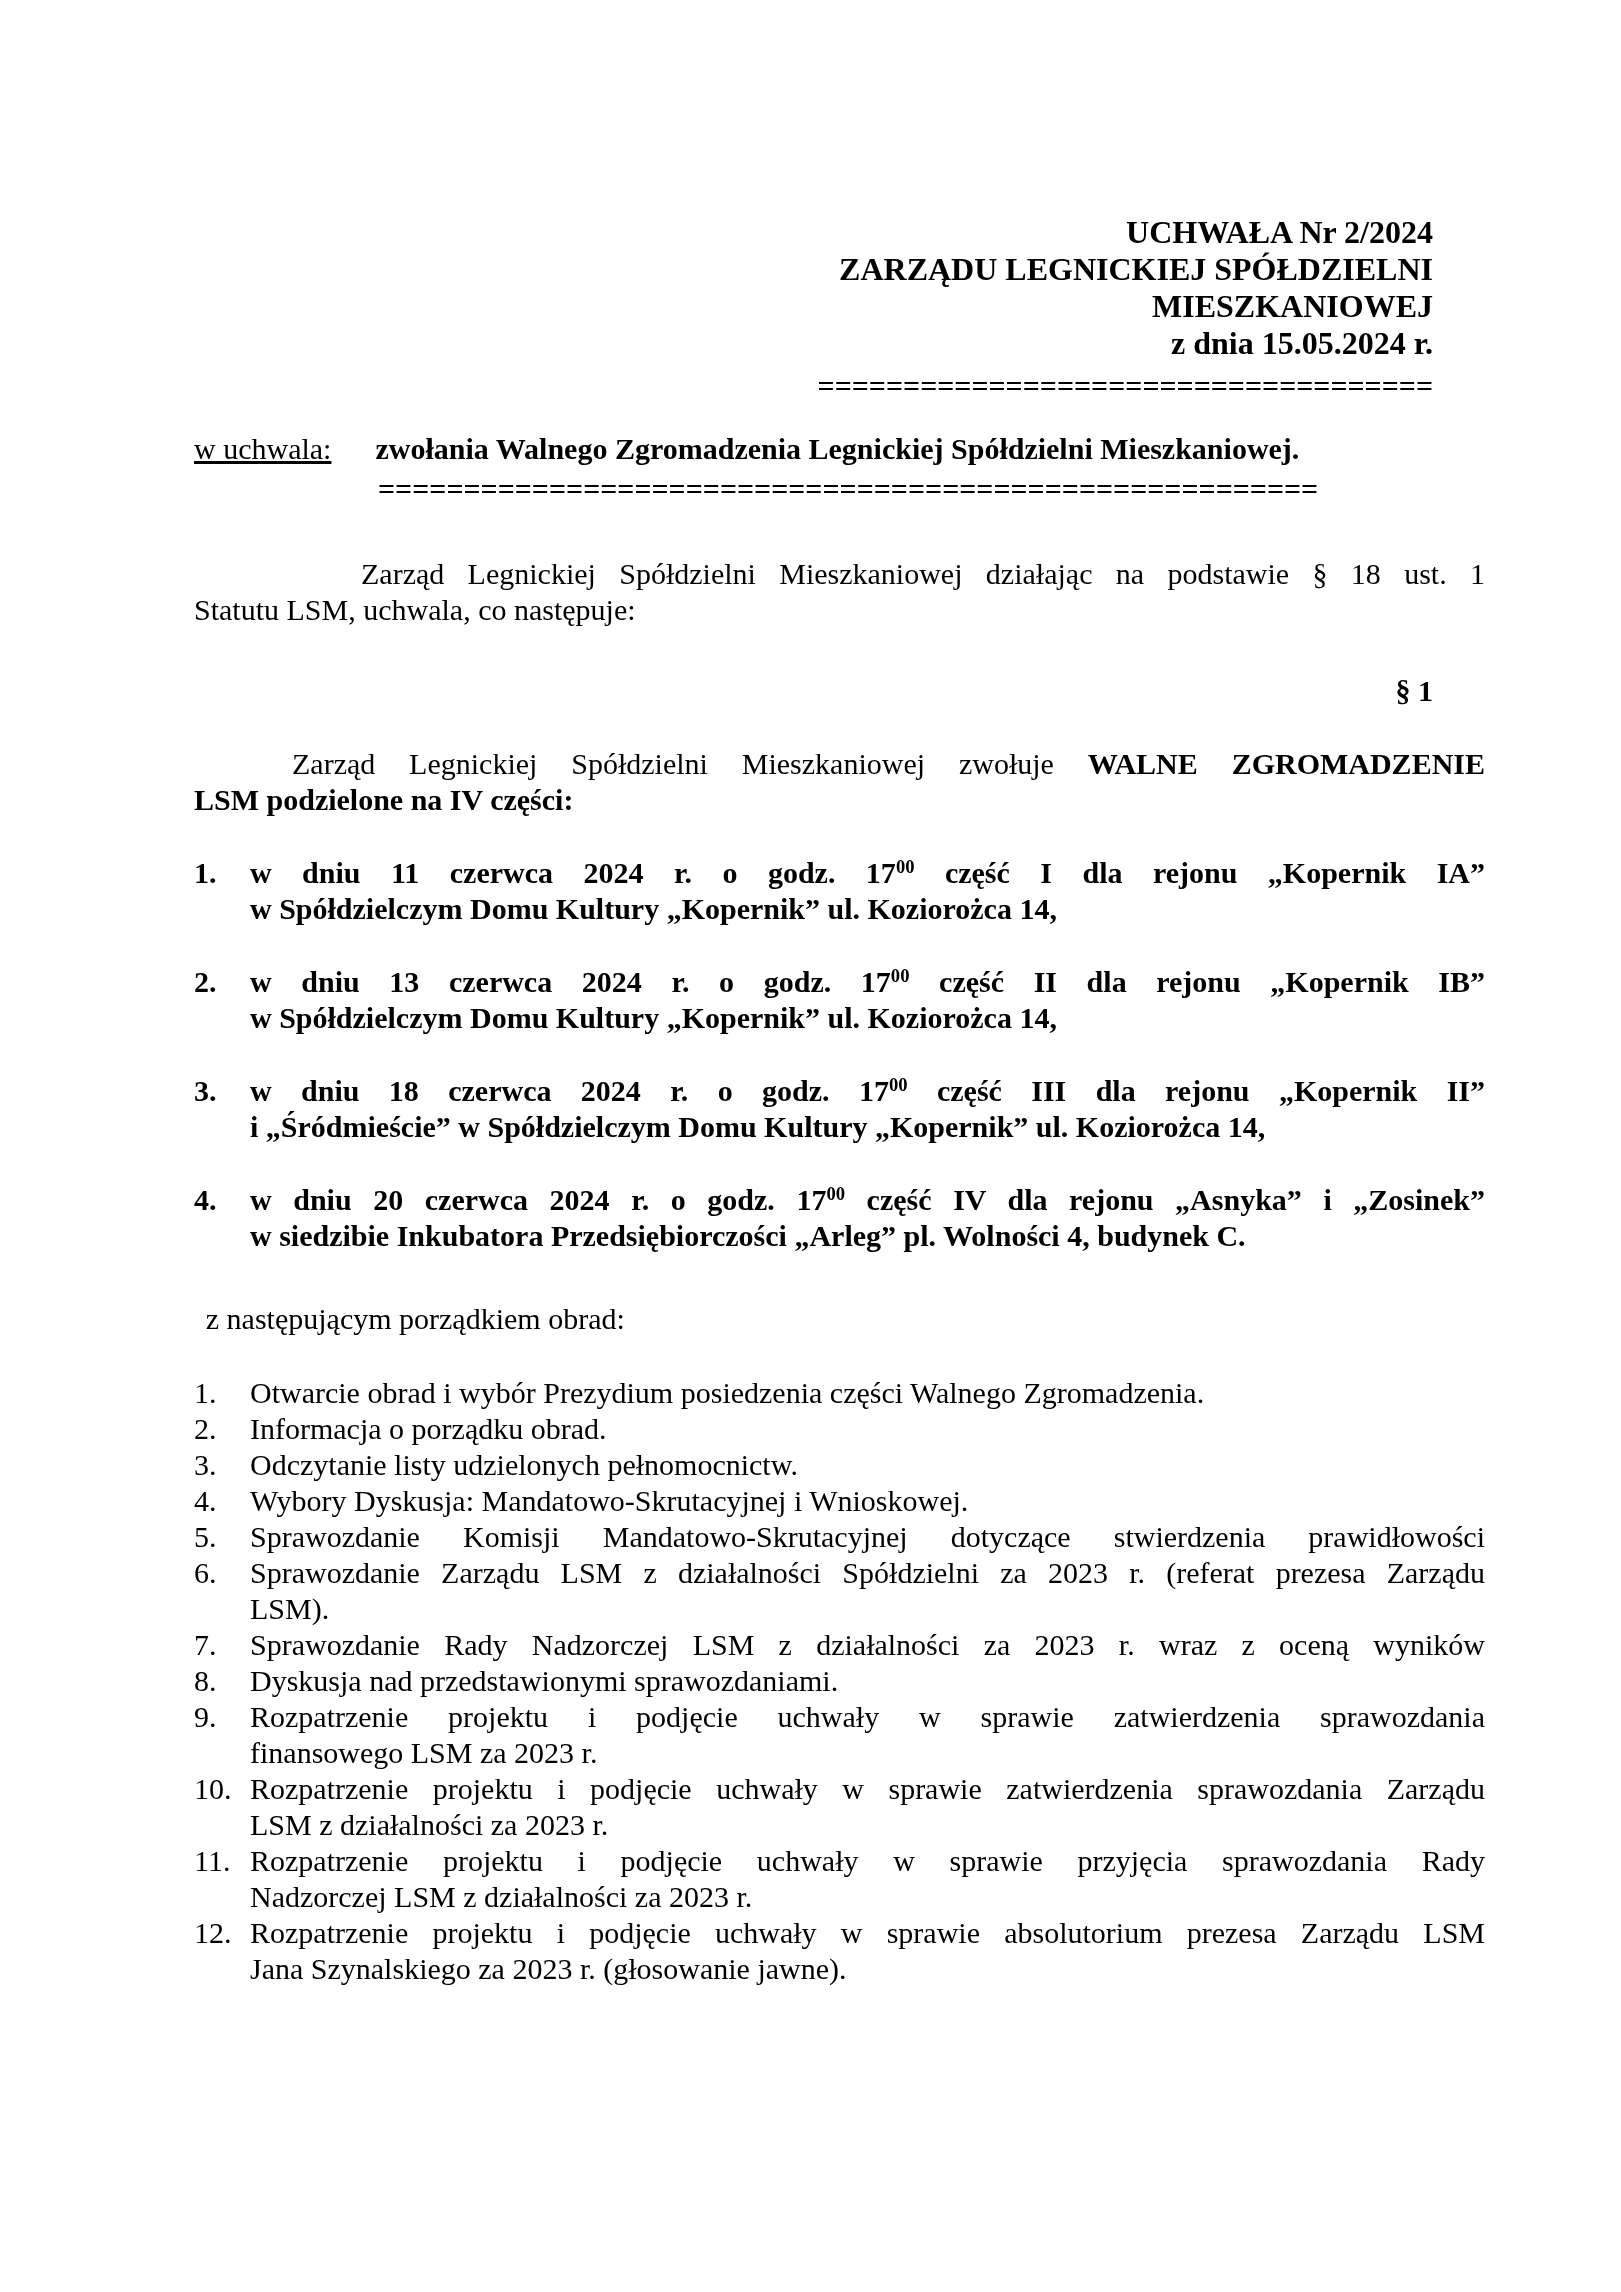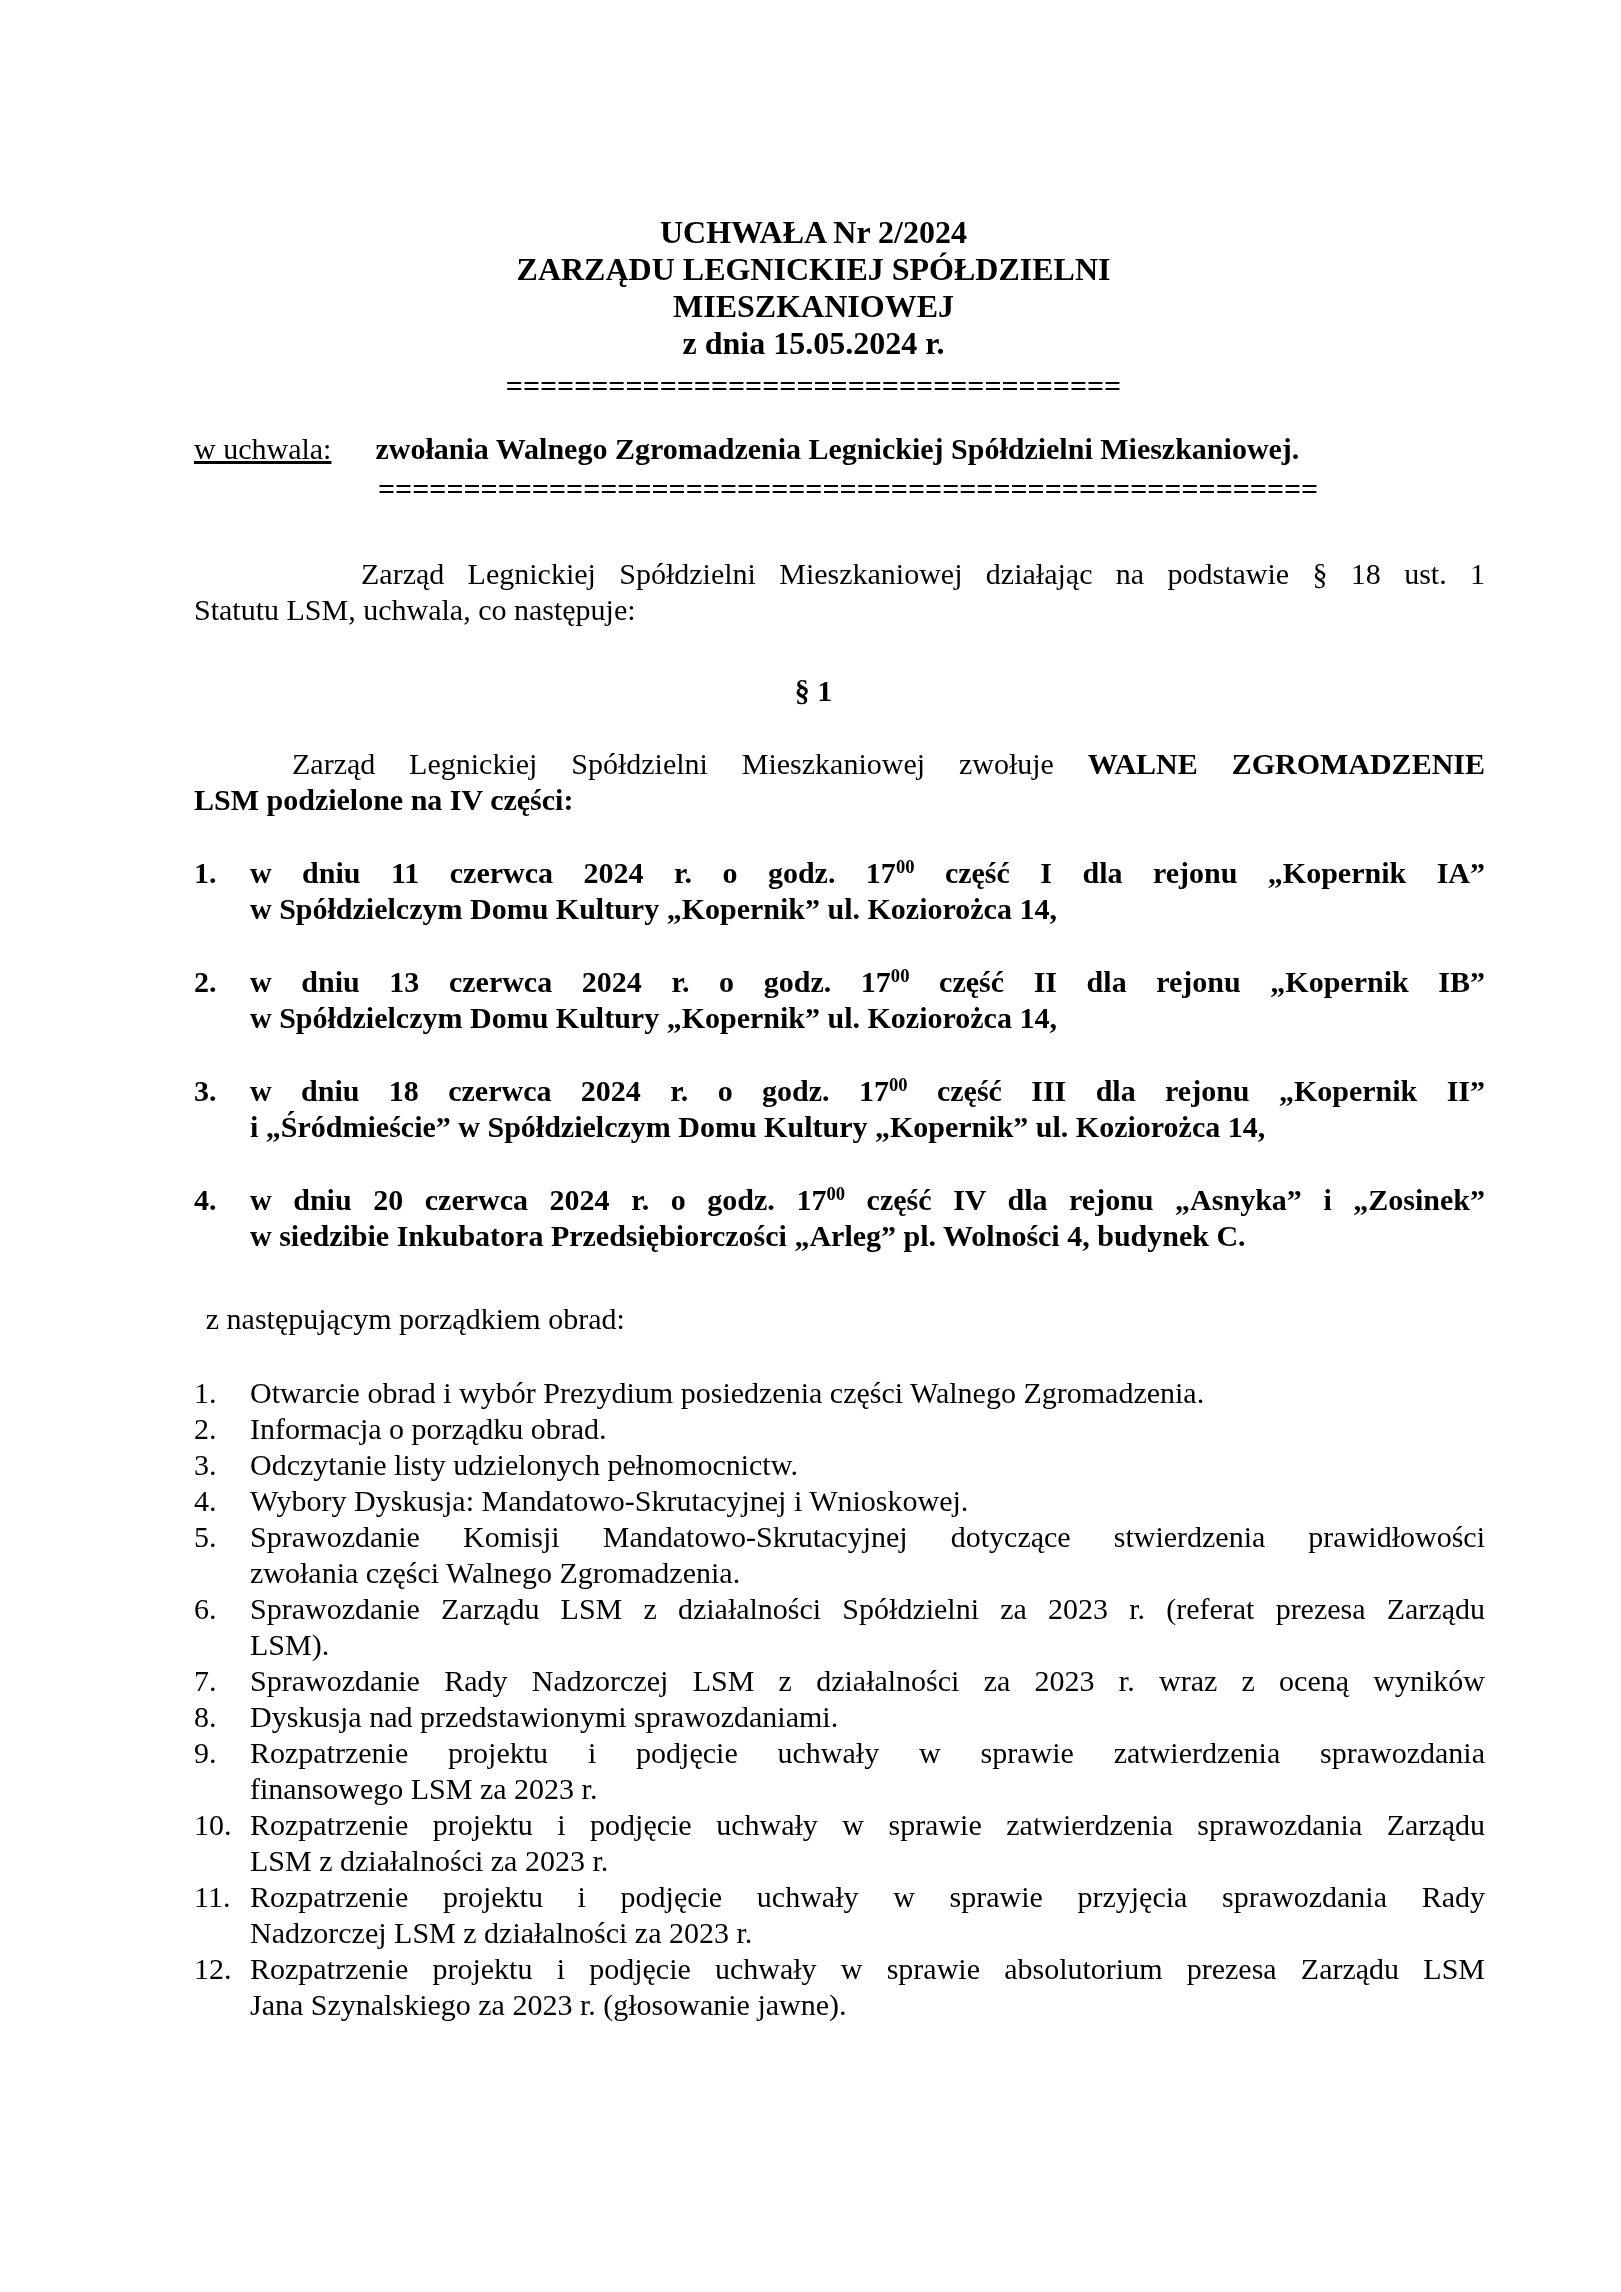--- a/index.html
+++ b/index.html
@@ -10,21 +10,21 @@
     background: #ffffff;
     color: #000000;
     font-family: "Liberation Serif", serif;
     font-size: 30px;
     line-height: 36px;
     box-sizing: border-box;
     padding: 214px 136px 0 194px;
     overflow: hidden;
   }
   .bold { font-weight: bold; }
-  .ctr { text-align: center; margin-right: 52px; }
+  .ctr { text-align: right; margin-right: 52px; }
   .doc-title { font-weight: bold; font-size: 32px; line-height: 37px; }
   .sep-top { font-weight: bold; margin-top: 5.9px; white-space: nowrap; }
   .subject-row { display: flex; margin-top: 27.4px; }
   .subject-label { text-decoration: underline; flex: none; }
   .subject-text { margin-left: 44px; font-weight: bold; }
   .sep-subject { font-weight: bold; margin-top: 3.9px; margin-left: 184px; white-space: nowrap; }
   .intro { margin-top: 49px; }
   .jline { text-align: justify; text-align-last: justify; white-space: nowrap; }
   .indent-170 { text-indent: 167px; }
   .indent-100 { text-indent: 98px; }
@@ -137,21 +137,20 @@
       <div class="a-num">4.</div>
       <div class="a-body">
           <div>Wybory Dyskusja: Mandatowo-Skrutacyjnej i Wnioskowej.</div>
         </div>
     </div>
 
     <div class="a-item">
       <div class="a-num">5.</div>
       <div class="a-body">
         <div class="jline">Sprawozdanie Komisji Mandatowo-Skrutacyjnej dotyczące stwierdzenia prawidłowości</div>
-        <div>zwołania części Walnego Zgromadzenia.</div>
       </div>
     </div>
 
     <div class="a-item">
       <div class="a-num">6.</div>
       <div class="a-body">
         <div class="jline">Sprawozdanie Zarządu LSM z działalności Spółdzielni za 2023 r. (referat prezesa Zarządu</div>
         <div>LSM).</div>
       </div>
     </div>

